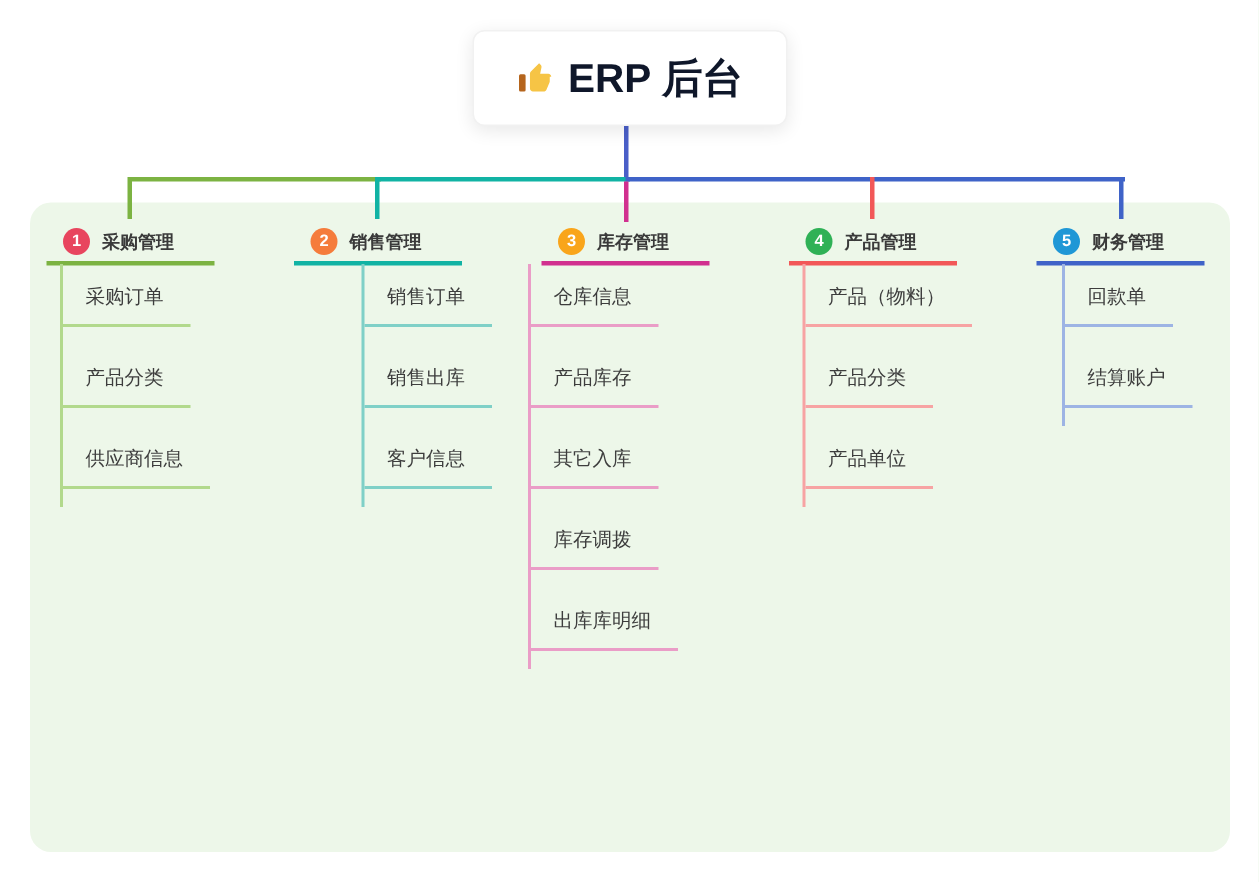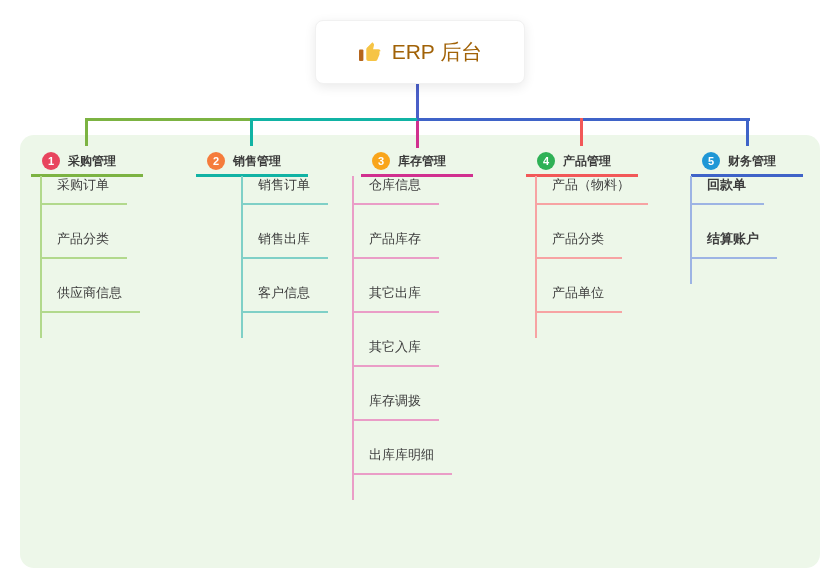--- a/index.html
+++ b/index.html
@@ -11,21 +11,21 @@
   .abs{position:absolute;}
 
   
   .root-node{
     left:315px;top:20px;width:208px;height:62px;
     background:#ffffff;border:1px solid #f1f1f1;border-radius:8px;
     box-shadow:0 3px 12px rgba(0,0,0,.09);
     display:flex;align-items:center;justify-content:center;gap:10px;
     z-index:3;
   }
-  .root-node .root-label{font-size:21px;color:#a16207;font-weight:400;}
+  .root-node .root-label{font-size:27px;color:#0f172a;font-weight:700;}
   .thumb-icon{width:24px;height:24px;display:inline-block;}
 
   
   .panel{
     left:20px;top:135px;width:800px;height:433px;
     background:#edf7e9;border-radius:14px;z-index:1;
   }
 
   
   .line{z-index:2;}
@@ -60,22 +60,22 @@
   .tu3{left:361px;background:#d1308f;}
   .tu4{left:526px;background:#f25858;}
   .tu5{left:691px;background:#3f63c8;}
 
   
   .subtree{top:176px;z-index:3;border-left:2px solid;}
   .st1{left:40px; border-color:#b2d98c;}
   .st2{left:205px;border-color:#7fd0c7;margin-left:36px;}
   .st3{left:352px;border-color:#ea9dc7;}
   .st4{left:535px;border-color:#f7a3a3;}
-  .st5{left:690px;border-color:#9db4e4;font-weight:bold;}
-  .cell{height:54px;display:flex;align-items:flex-start;}
+  .st5{left:708px;border-color:#9db4e4;}
+  .cell{height:54px;display:flex;align-items:center;}
   .item{
     display:inline-block;border-bottom:2px solid;
     padding:0 18px 9px 15px;
     font-size:13px;color:#3d3d3d;white-space:nowrap;
   }
   .st1 .item{border-color:#b2d98c;}
   .st2 .item{border-color:#7fd0c7;}
   .st3 .item{border-color:#ea9dc7;}
   .st4 .item{border-color:#f7a3a3;}
   .st5 .item{border-color:#9db4e4;}
@@ -147,23 +147,20 @@
   </div>
   <div class="abs title-underline tu3"></div>
   <div class="abs subtree st3">
     <div class="cell">
         <span class="item">仓库信息</span>
       </div>
     <div class="cell">
         <span class="item">产品库存</span>
       </div>
     <div class="cell">
-        <span class="item">其它出库</span>
-      </div>
-    <div class="cell">
         <span class="item">其它入库</span>
       </div>
     <div class="cell">
         <span class="item">库存调拨</span>
       </div>
     <div class="cell">
         <span class="item">出库库明细</span>
       </div>
   </div>
 

